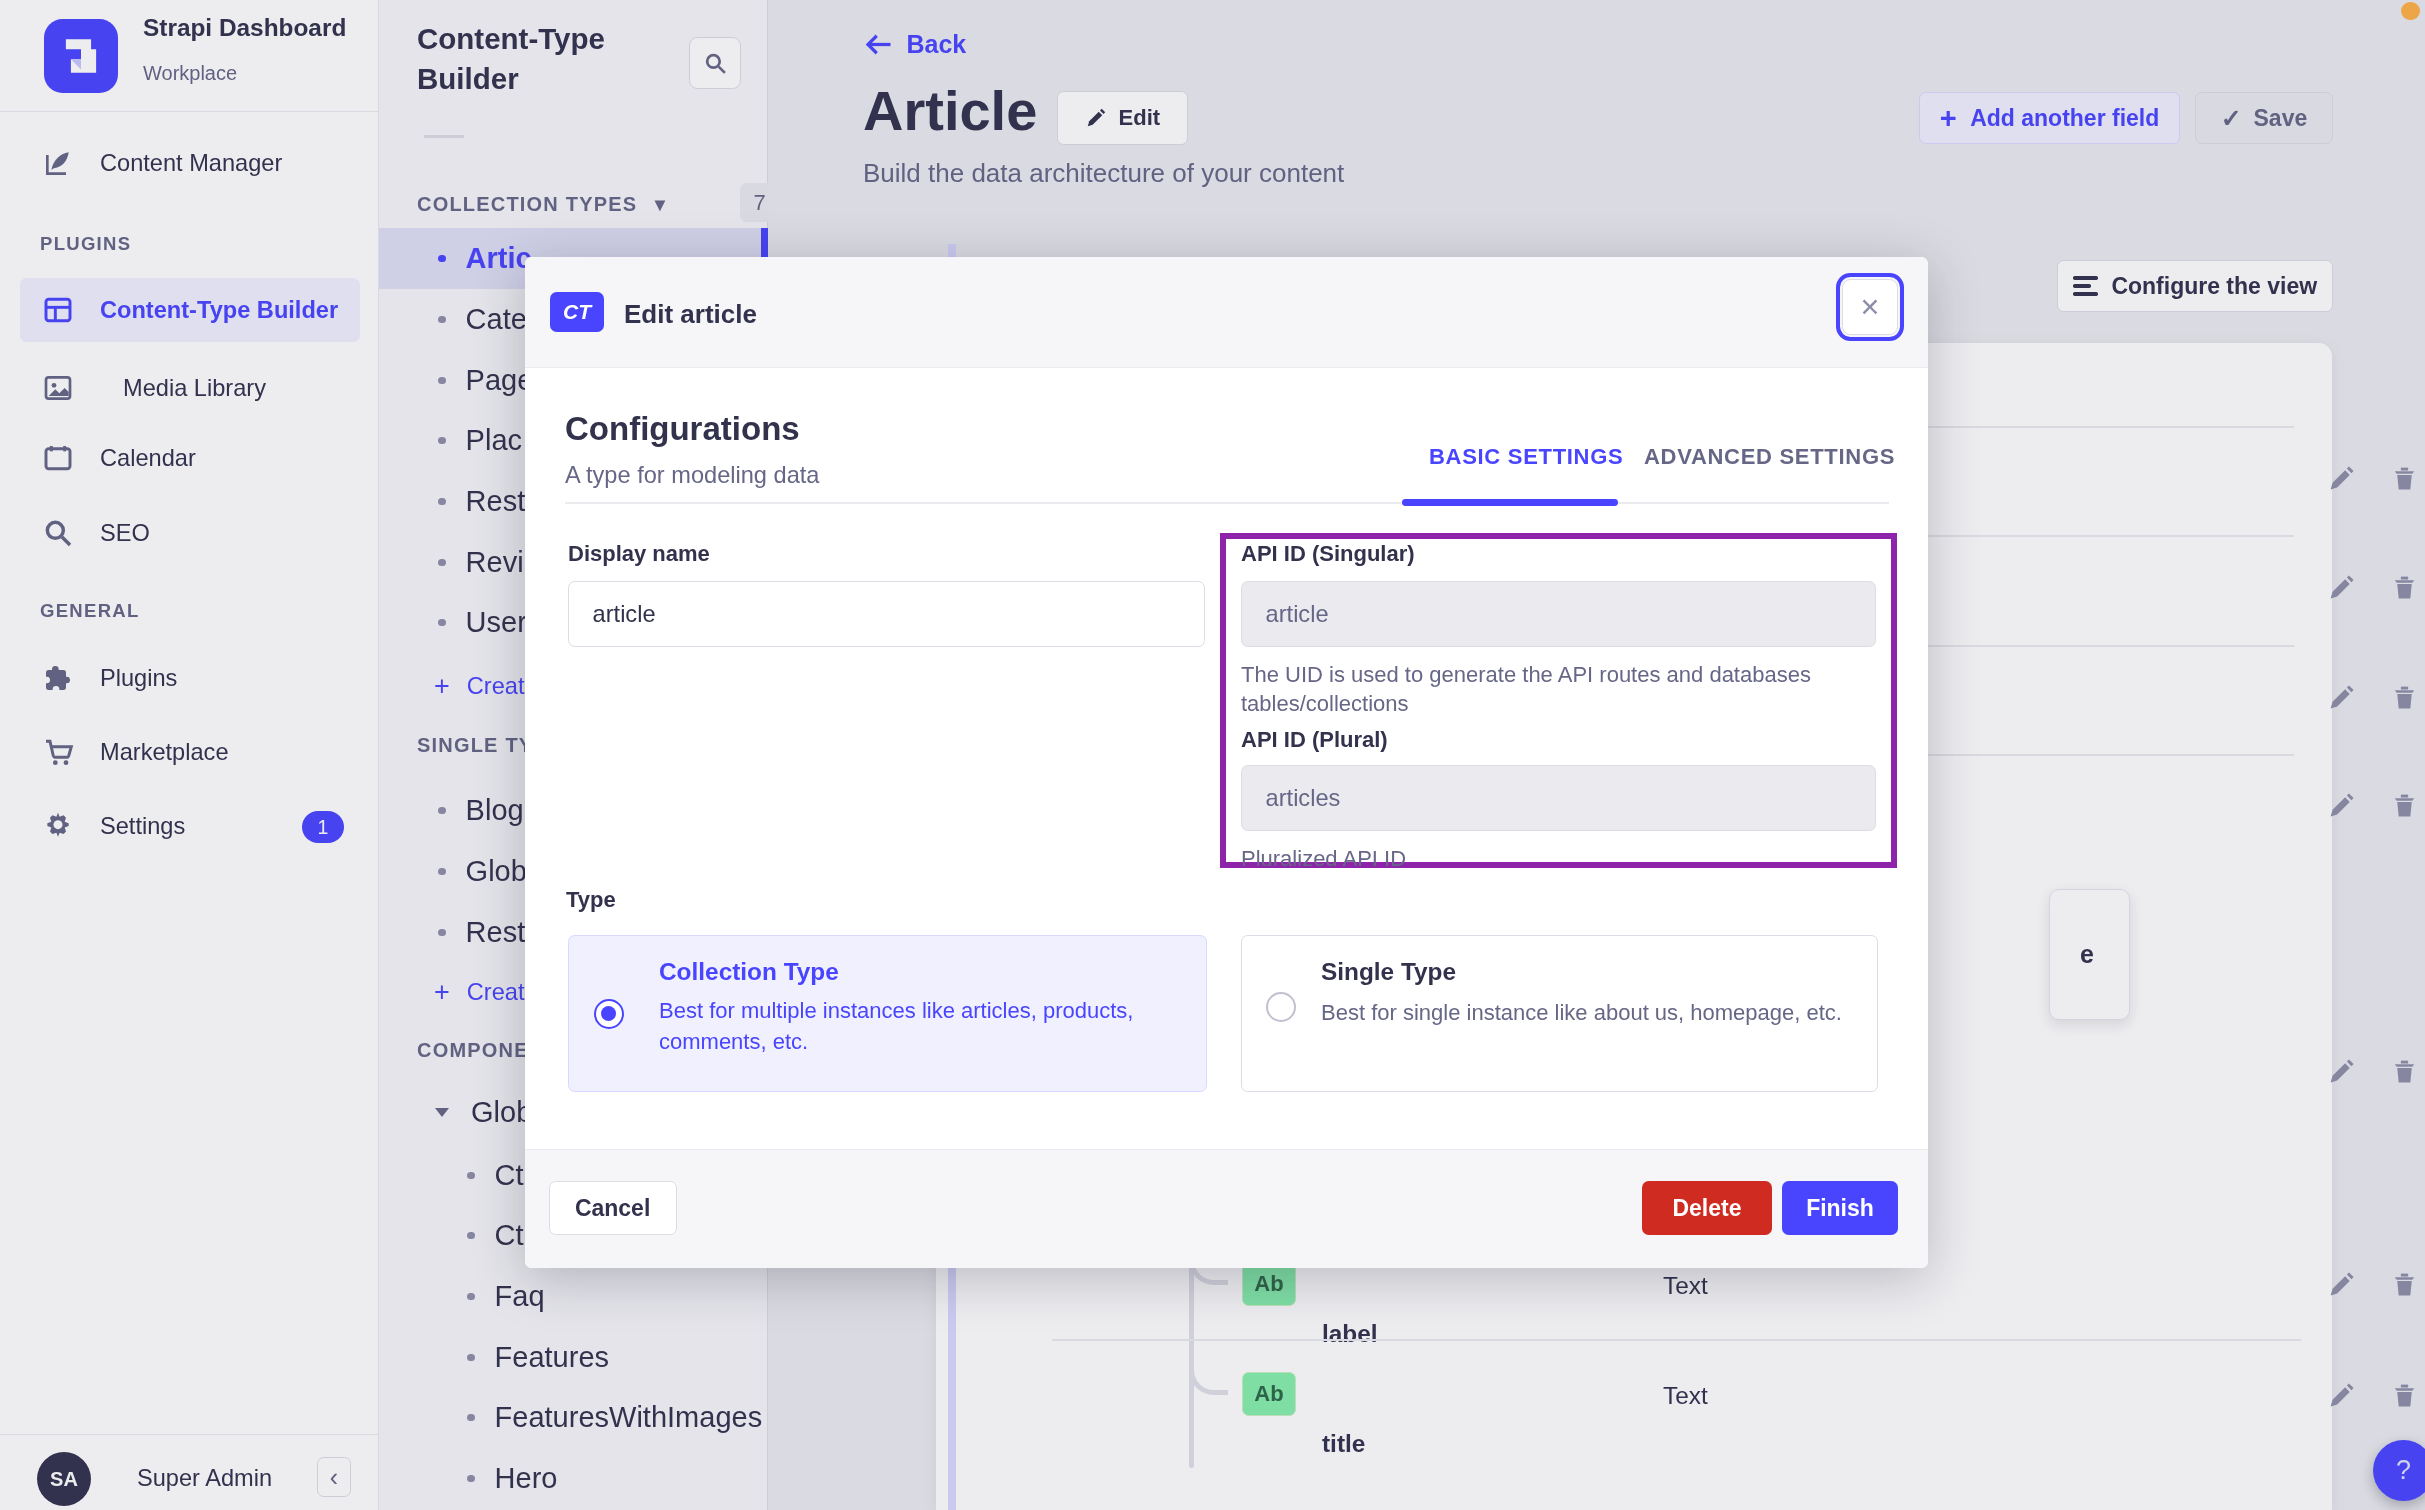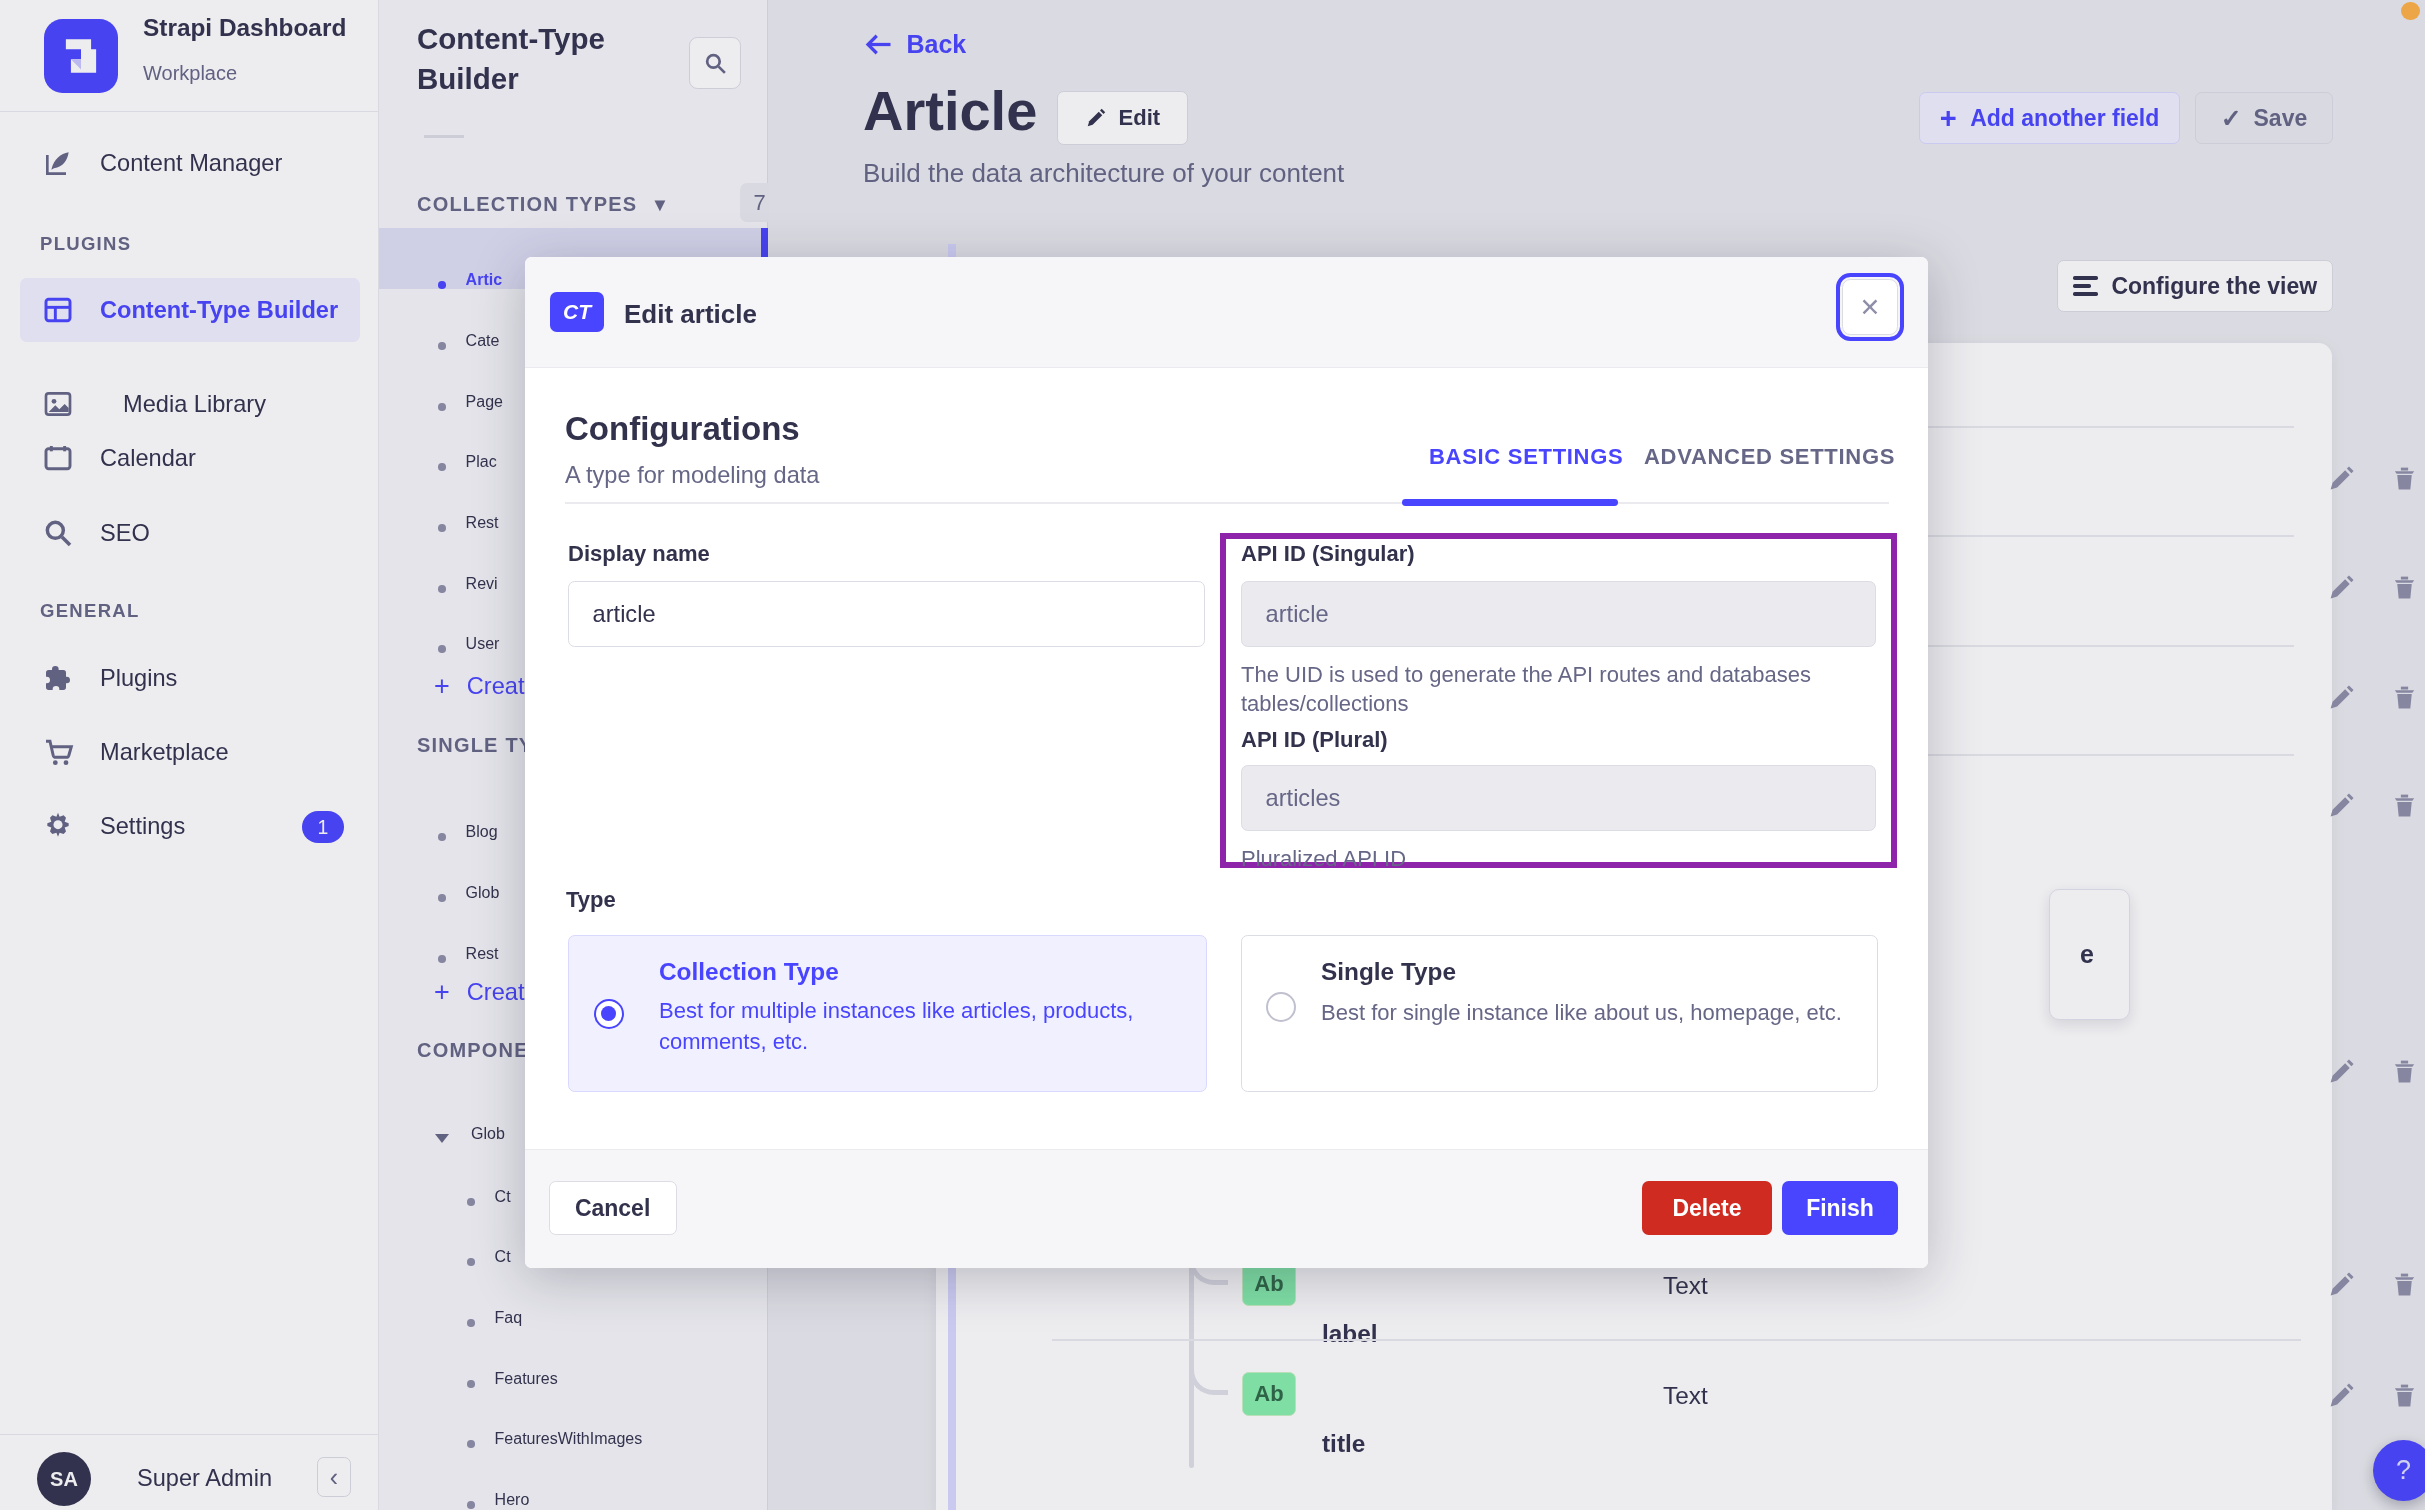--- a/index.html
+++ b/index.html
@@ -25,21 +25,21 @@
 
   
   #subnav { position:absolute; left:379px; top:0; width:389px; height:1510px; background:#F6F6F9; border-right:0.8px solid #DCDCE4; z-index:1; }
   .subnav-title { position:absolute; left:38px; top:18.5px; width:253px; font-size:29.5px; font-weight:bold; color:#32324D; line-height:40px; }
   .search-btn { position:absolute; left:310px; top:37px; width:52px; height:52px; background:#FFFFFF; border:0.8px solid #DCDCE4; border-radius:8.4px; display:flex; align-items:center; justify-content:center; color:#666687; }
   .subnav-divider { position:absolute; left:45px; top:135px; width:40px; height:2.5px; background:#DCDCE4; }
   .group-header { position:absolute; left:38px; width:351px; height:39px; display:flex; align-items:center; }
   .group-label { font-size:20px; font-weight:bold; letter-spacing:1.2px; color:#666687; }
   .chev { color:#666687; font-size:18.5px; margin-left:13.5px; }
   .count-badge { position:absolute; left:323px; top:-1.7px; width:39px; height:39px; background:#EAEAEF; border-radius:6.7px; color:#666687; font-size:22px; display:flex; align-items:center; justify-content:center; }
-  .sn-item { position:absolute; left:0; width:389px; height:61px; display:flex; align-items:flex-end; font-size:16px; color:#32324D; white-space:nowrap; overflow:hidden; }
+  .sn-item { position:absolute; left:0; width:389px; height:61px; display:flex; align-items:center; font-size:29px; color:#32324D; white-space:nowrap; overflow:hidden; }
   .sn-item .dot { width:7.6px; height:7.6px; border-radius:50%; background:#8E8EA9; margin-left:59px; margin-right:20px; flex:0 0 auto; }
   .sn-item.lvl2 .dot { margin-left:88px; }
   .sn-item.active { background:#DFDFF5; color:#4945FF; font-weight:bold; }
   .sn-item.active .dot { background:#4945FF; }
   .sn-item.active::after { content:""; position:absolute; right:0; top:0; width:6.7px; height:61px; background:#4945FF; }
   .sn-create { position:absolute; left:0; width:389px; height:61px; display:flex; align-items:center; font-size:23.6px; color:#4945FF; }
   .sn-create .plus { margin-left:55px; margin-right:17px; font-size:27px; }
   .tri { width:0; height:0; border-left:7.6px solid transparent; border-right:7.6px solid transparent; border-top:9.3px solid #666687; margin-left:56px; margin-right:22px; flex:0 0 auto; }
 
   
@@ -133,21 +133,21 @@
   <div class="nav-item active" style="top:278px;">
     <span class="nicon">
       <svg width="32" height="32" viewBox="0 0 24 24" fill="none" stroke="currentColor" stroke-width="2.2">
           <rect x="3" y="4" width="18" height="16" rx="2"></rect>
           <line x1="3" y1="10" x2="21" y2="10"></line>
           <line x1="10" y1="10" x2="10" y2="20"></line>
         </svg>
     </span>
     <span>Content-Type Builder</span>
   </div>
-  <div class="nav-item" style="top:372px;gap:48px;">
+  <div class="nav-item" style="top:356px;gap:48px;">
     <span class="nicon">
       <svg width="32" height="32" viewBox="0 0 24 24" fill="currentColor">
           <rect x="3" y="4" width="18" height="16" rx="2" fill="none" stroke="currentColor" stroke-width="2"></rect>
           <circle cx="9" cy="10" r="1.8"></circle>
           <path d="M5 18l5-5 3 3 4-4 3 3v3z"></path>
         </svg>
     </span>
     <span>Media Library</span>
   </div>
   <div class="nav-item" style="top:426px;">

